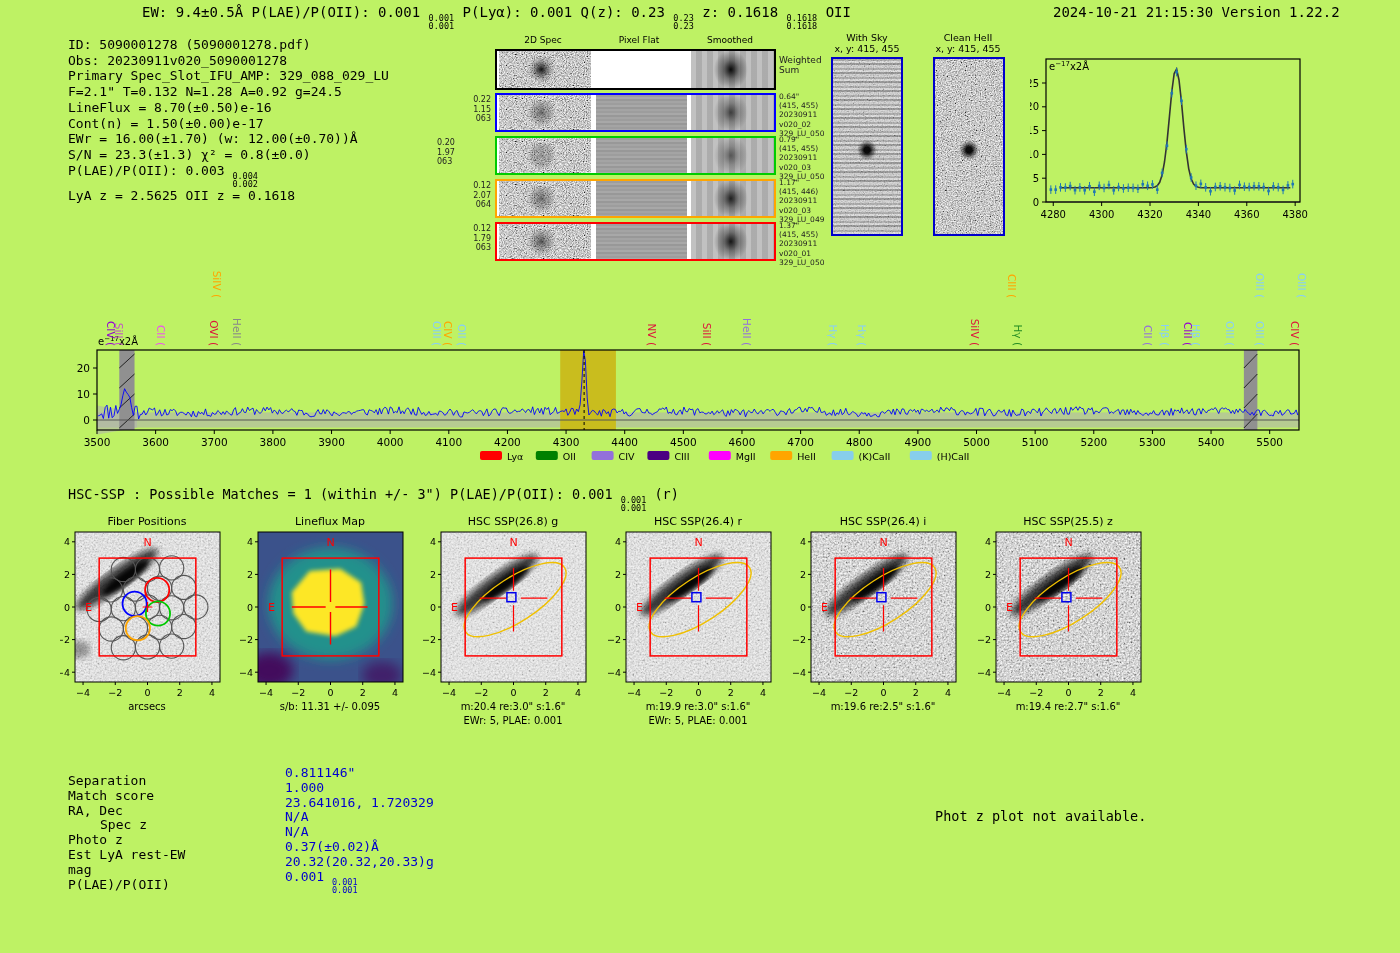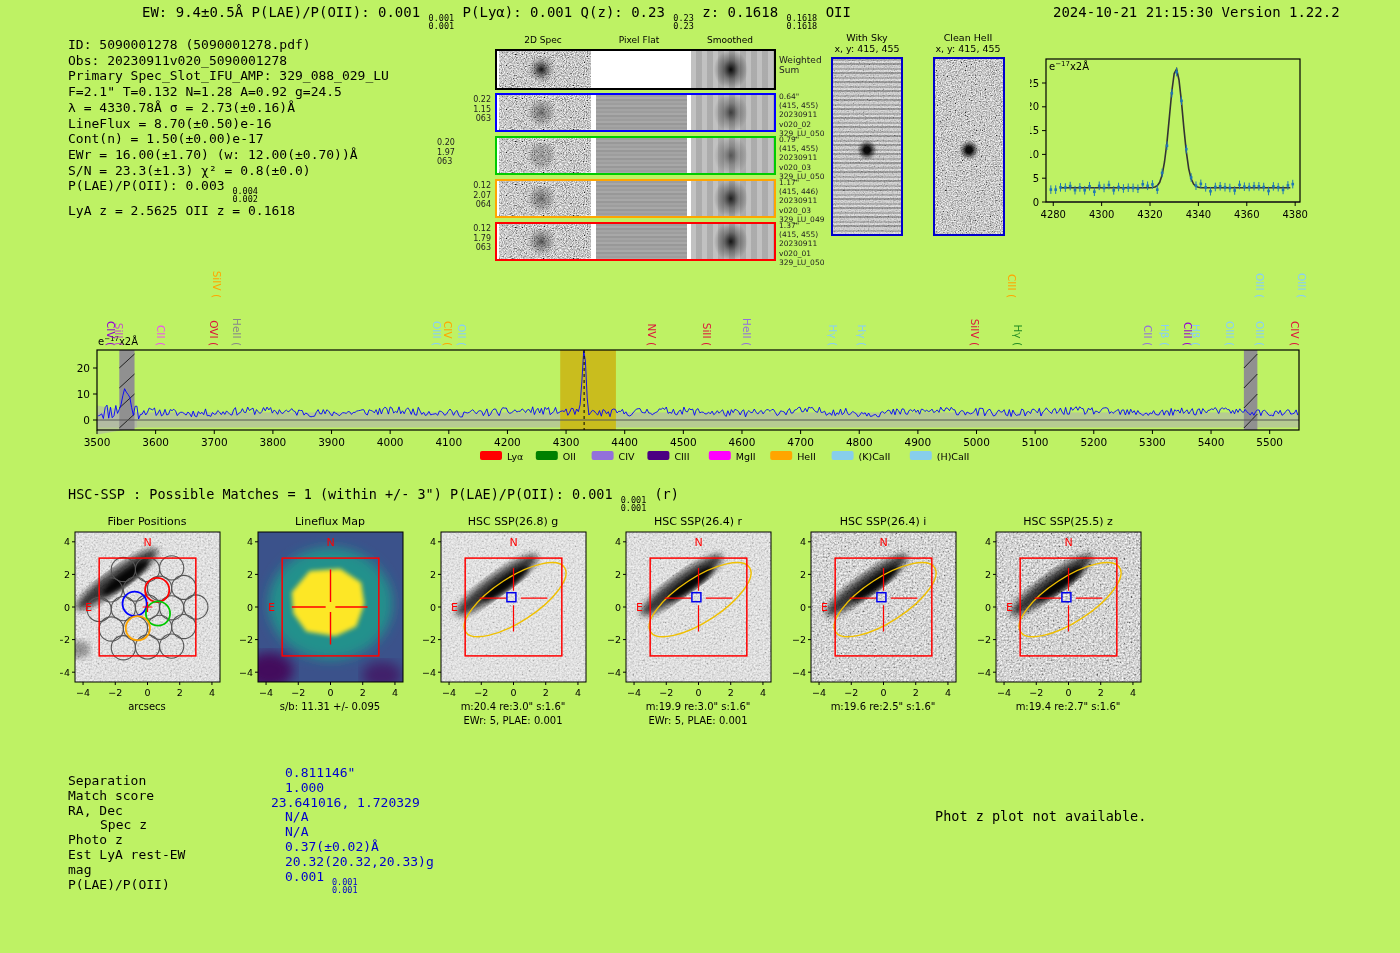--- a/index.html
+++ b/index.html
@@ -26,21 +26,20 @@
         <i>0.1618</i>
         <i>0.1618</i>
       </span> OII</div>
   <div id="hdrR" class="abs mono" style="left:1053px;top:4px;font-size:14px;">2024-10-21 21:15:30  Version 1.22.2</div>
 
   <div id="info" class="abs mono" style="left:68px;top:37px;font-size:13px;line-height:15.7px;">
       <div>ID: 5090001278 (5090001278.pdf)</div>
       <div>Obs: 20230911v020_5090001278</div>
       <div>Primary Spec_Slot_IFU_AMP: 329_088_029_LU</div>
       <div>F=2.1"  T=0.132  N=1.28  A=0.92  g=24.5</div>
-      <div>λ = 4330.78Å  σ = 2.73(±0.16)Å</div>
       <div>LineFlux = 8.70(±0.50)e-16</div>
       <div>Cont(n) = 1.50(±0.00)e-17</div>
       <div>EWr = 16.00(±1.70) (w: 12.00(±0.70))Å</div>
       <div>S/N = 23.3(±1.3)  χ² = 0.8(±0.0)</div>
       <div>P(LAE)/P(OII): 0.003 <span class="frac">
           <i>0.004</i>
           <i>0.002</i>
         </span></div>
       <div>LyA z = 2.5625  OII z = 0.1618</div>
     </div>
@@ -791,21 +790,21 @@
         <text x="1008" y="202" font-size="10" text-anchor="middle">m:19.4 re:2.7" s:1.6"</text>
       </g>
     </svg>
 
   <div id="mtable" class="abs" style="left:0;top:0;width:700px;height:732px;padding-left:43px;">
       <div class="abs mono" style="left: 68px; top: 773px; font-size: 13px;">Separation</div>
       <div class="abs mono" style="left: 285px; top: 765px; font-size: 13px; color: rgb(0, 0, 205);">0.811146"</div>
       <div class="abs mono" style="left: 68px; top: 787.8px; font-size: 13px;">Match score</div>
       <div class="abs mono" style="left: 285px; top: 779.8px; font-size: 13px; color: rgb(0, 0, 205);">1.000</div>
       <div class="abs mono" style="left: 68px; top: 802.6px; font-size: 13px;">RA, Dec</div>
-      <div class="abs mono" style="left: 271px; top: 794.6px; font-size: 13px; color: rgb(0, 0, 205);">23.641016, 1.720329</div>
+      <div class="abs mono" style="left: 285px; top: 794.6px; font-size: 13px; color: rgb(0, 0, 205);">23.641016, 1.720329</div>
       <div class="abs mono" style="left: 68px; top: 817.4px; font-size: 13px; margin-left: 32px;">Spec z</div>
       <div class="abs mono" style="left: 285px; top: 809.4px; font-size: 13px; color: rgb(0, 0, 205);">N/A</div>
       <div class="abs mono" style="left: 68px; top: 832.2px; font-size: 13px;">Photo z</div>
       <div class="abs mono" style="left: 285px; top: 824.2px; font-size: 13px; color: rgb(0, 0, 205);">N/A</div>
       <div class="abs mono" style="left: 68px; top: 847px; font-size: 13px;">Est LyA rest-EW</div>
       <div class="abs mono" style="left: 285px; top: 839px; font-size: 13px; color: rgb(0, 0, 205);">0.37(±0.02)Å</div>
       <div class="abs mono" style="left: 68px; top: 861.8px; font-size: 13px;">mag</div>
       <div class="abs mono" style="left: 285px; top: 853.8px; font-size: 13px; color: rgb(0, 0, 205);">20.32(20.32,20.33)g</div>
       <div class="abs mono" style="left: 68px; top: 876.6px; font-size: 13px;">P(LAE)/P(OII)</div>
       <div class="abs mono" style="left: 285px; top: 868.6px; font-size: 13px; color: rgb(0, 0, 205);">0.001 <span class="frac">

